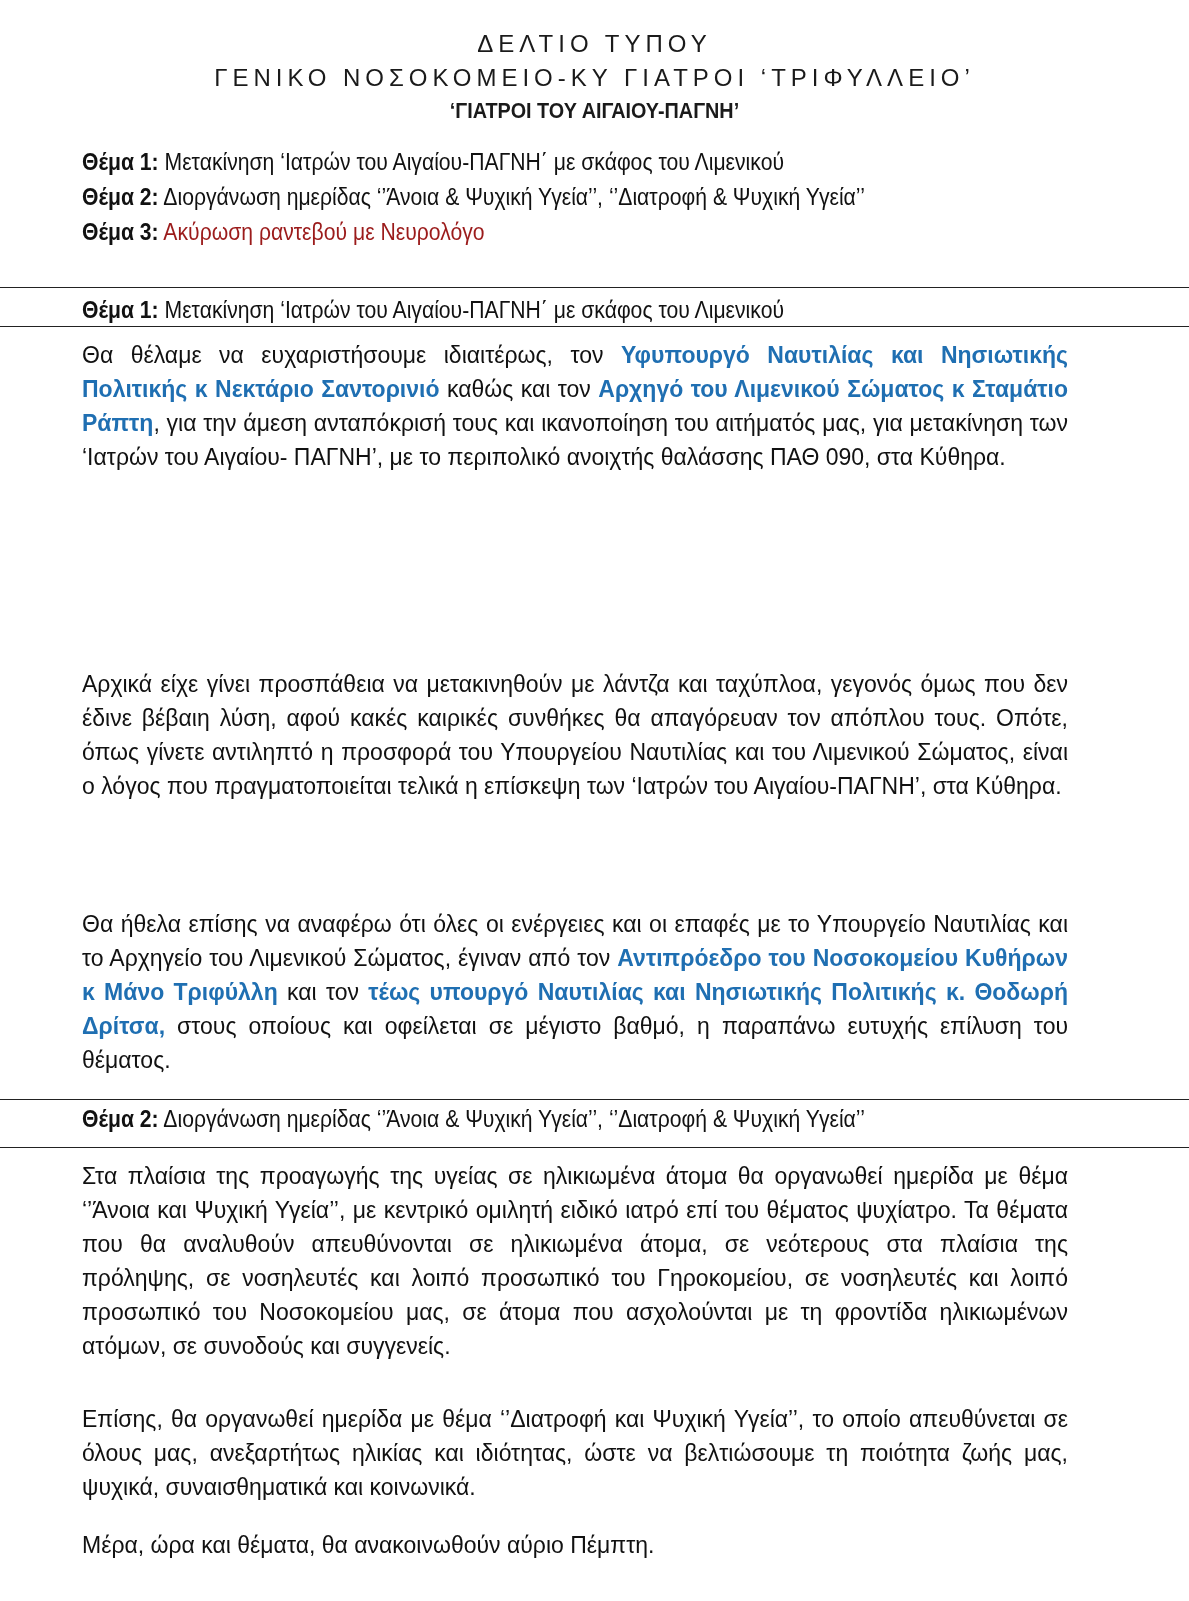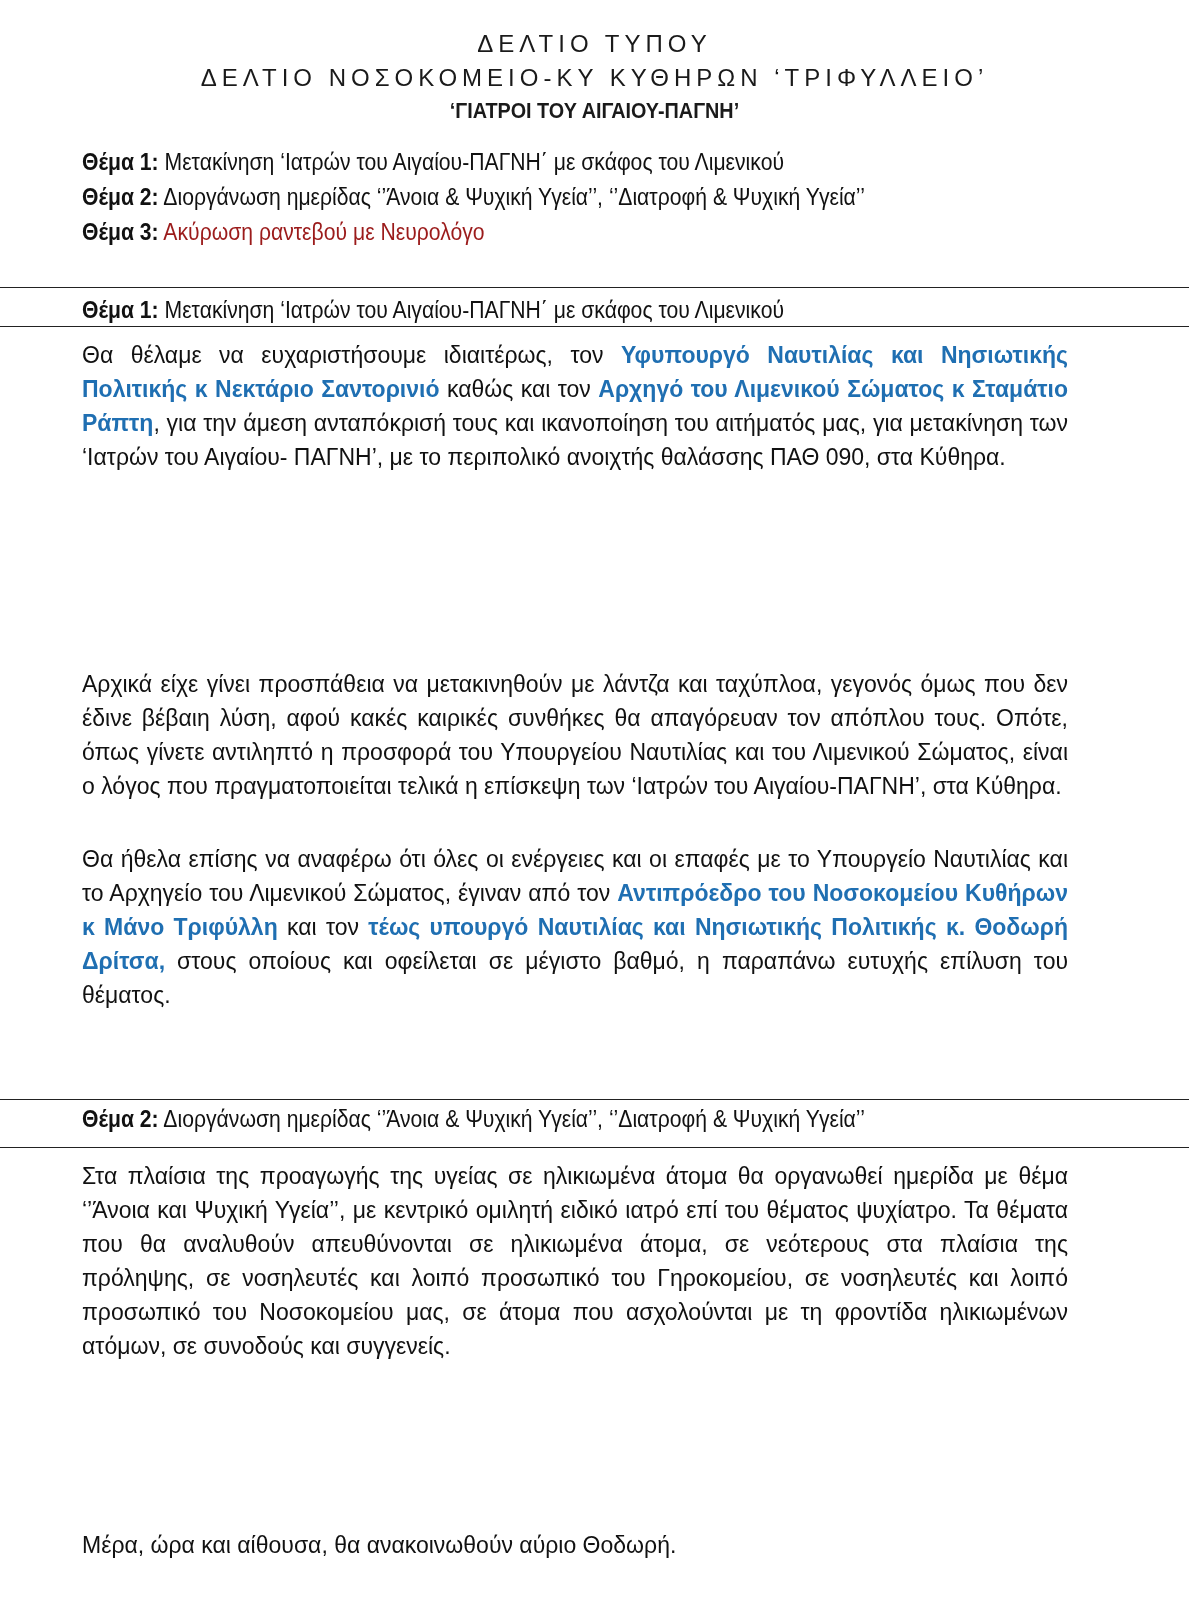--- a/index.html
+++ b/index.html
@@ -19,21 +19,21 @@
   .para span.hl { color: #1f6fb2; font-weight: bold; }
   .sect { position: absolute; left: 82px; font-size: 23px; white-space: nowrap; transform-origin: left center; transform: scaleX(0.92); }
   .sect b { font-weight: bold; }
 </style>
 </head>
 <body>
 
 <div class="page">
 
   <div class="hdr hdr1">ΔΕΛΤΙΟ ΤΥΠΟΥ</div>
-  <div class="hdr hdr2">ΔΕΛΤΙΟ ΝΟΣΟΚΟΜΕΙΟ-ΚΥ ΚΥΘΗΡΩΝ ‘ΤΡΙΦΥΛΛΕΙΟ’</div>
+  <div class="hdr hdr2">ΓΕΝΙΚΟ ΝΟΣΟΚΟΜΕΙΟ-ΚΥ ΓΙΑΤΡΟΙ ‘ΤΡΙΦΥΛΛΕΙΟ’</div>
   <div class="hdr hdr3">‘ΓΙΑΤΡΟΙ ΤΟΥ ΑΙΓΑΙΟΥ-ΠΑΓΝΗ’</div>
 
   <div class="topic" style="top:149px">
     <b>Θέμα 1:</b><span> Μετακίνηση ‘Ιατρών του Αιγαίου-ΠΑΓΝΗ΄ με σκάφος του Λιμενικού</span>
   </div>
   <div class="topic" style="top:184px">
     <b>Θέμα 2:</b><span> Διοργάνωση ημερίδας ‘’Άνοια &amp; Ψυχική Υγεία’’, ‘’Διατροφή &amp; Ψυχική Υγεία’’</span>
   </div>
   <div class="topic" style="top:219px">
     <b>Θέμα 3:</b><span class="red"> Ακύρωση ραντεβού με Νευρολόγο</span>
@@ -45,28 +45,29 @@
   </div>
   <div class="rule" style="top:326px"></div>
 
   <div class="para" style="top:338px">
     <span>Θα θέλαμε να ευχαριστήσουμε ιδιαιτέρως, τον </span><span class="hl">Υφυπουργό Ναυτιλίας και Νησιωτικής Πολιτικής κ Νεκτάριο Σαντορινιό</span><span> καθώς και τον </span><span class="hl">Αρχηγό του Λιμενικού Σώματος κ Σταμάτιο Ράπτη</span><span>, για την άμεση ανταπόκρισή τους και ικανοποίηση του αιτήματός μας, για μετακίνηση των ‘Ιατρών του Αιγαίου- ΠΑΓΝΗ’, με το περιπολικό ανοιχτής θαλάσσης ΠΑΘ 090, στα Κύθηρα.</span>
   </div>
 
 
   <div class="para" style="top:667px">Αρχικά είχε γίνει προσπάθεια να μετακινηθούν με λάντζα και ταχύπλοα, γεγονός όμως που δεν έδινε βέβαιη λύση, αφού κακές καιρικές συνθήκες θα απαγόρευαν τον απόπλου τους. Οπότε, όπως γίνετε αντιληπτό η προσφορά του Υπουργείου Ναυτιλίας και του Λιμενικού Σώματος, είναι ο λόγος που πραγματοποιείται τελικά η επίσκεψη των ‘Ιατρών του Αιγαίου-ΠΑΓΝΗ’, στα Κύθηρα.</div>
 
-  <div class="para" style="top:842px">
+  <div class="para" style="top:907px">
     <span>Θα ήθελα επίσης να αναφέρω ότι όλες οι ενέργειες και οι επαφές με το Υπουργείο Ναυτιλίας και το Αρχηγείο του Λιμενικού Σώματος, έγιναν από τον </span><span class="hl">Αντιπρόεδρο του Νοσοκομείου Κυθήρων κ Μάνο Τριφύλλη</span><span> και τον </span><span class="hl">τέως υπουργό Ναυτιλίας και Νησιωτικής Πολιτικής κ. Θοδωρή Δρίτσα,</span><span> στους οποίους και οφείλεται σε μέγιστο βαθμό, η παραπάνω ευτυχής επίλυση του θέματος.</span>
   </div>
 
   <div class="rule" style="top:1099px"></div>
   <div class="sect" style="top:1106px">
     <b>Θέμα 2:</b><span> Διοργάνωση ημερίδας ‘’Άνοια &amp; Ψυχική Υγεία’’, ‘’Διατροφή &amp; Ψυχική Υγεία’’</span>
   </div>
   <div class="rule" style="top:1147px"></div>
 
   <div class="para" style="top:1159px">Στα πλαίσια της προαγωγής της υγείας σε ηλικιωμένα άτομα θα οργανωθεί ημερίδα με θέμα ‘’Άνοια και Ψυχική Υγεία’’, με κεντρικό ομιλητή ειδικό ιατρό επί του θέματος ψυχίατρο. Τα θέματα που θα αναλυθούν απευθύνονται σε ηλικιωμένα άτομα, σε νεότερους στα πλαίσια της πρόληψης, σε νοσηλευτές και λοιπό προσωπικό του Γηροκομείου, σε νοσηλευτές και λοιπό προσωπικό του Νοσοκομείου μας, σε άτομα που ασχολούνται με τη φροντίδα ηλικιωμένων ατόμων, σε συνοδούς και συγγενείς.</div>
 
+  <div class="para" style="top:1402px">Επίσης, θα οργανωθεί ημερίδα με θέμα ‘’Διατροφή και Ψυχική Υγεία’’, το οποίο απευθύνεται σε όλους μας, ανεξαρτήτως ηλικίας και ιδιότητας, ώστε να βελτιώσουμε τη ποιότητα ζωής μας, ψυχικά, συναισθηματικά και κοινωνικά.</div>
 
-  <div class="para" style="top:1528px">Μέρα, ώρα και αίθουσα, θα ανακοινωθούν αύριο Θοδωρή.</div>
+  <div class="para" style="top:1528px">Μέρα, ώρα και θέματα, θα ανακοινωθούν αύριο Πέμπτη.</div>
 
 </div>
 
 </body></html>

